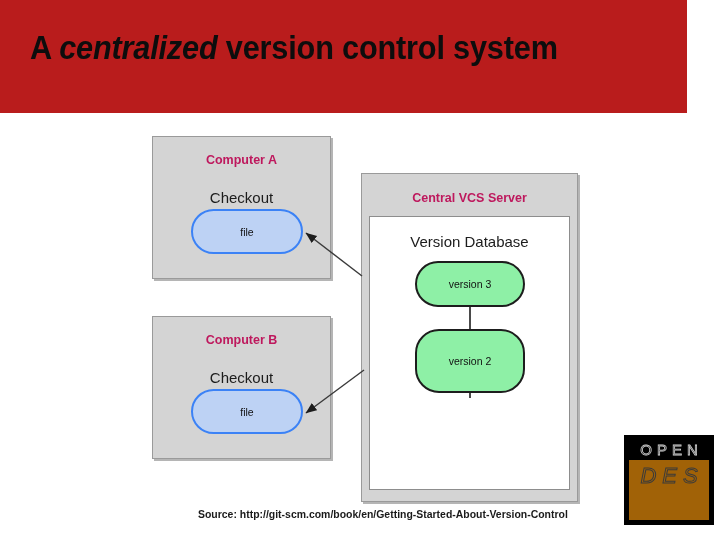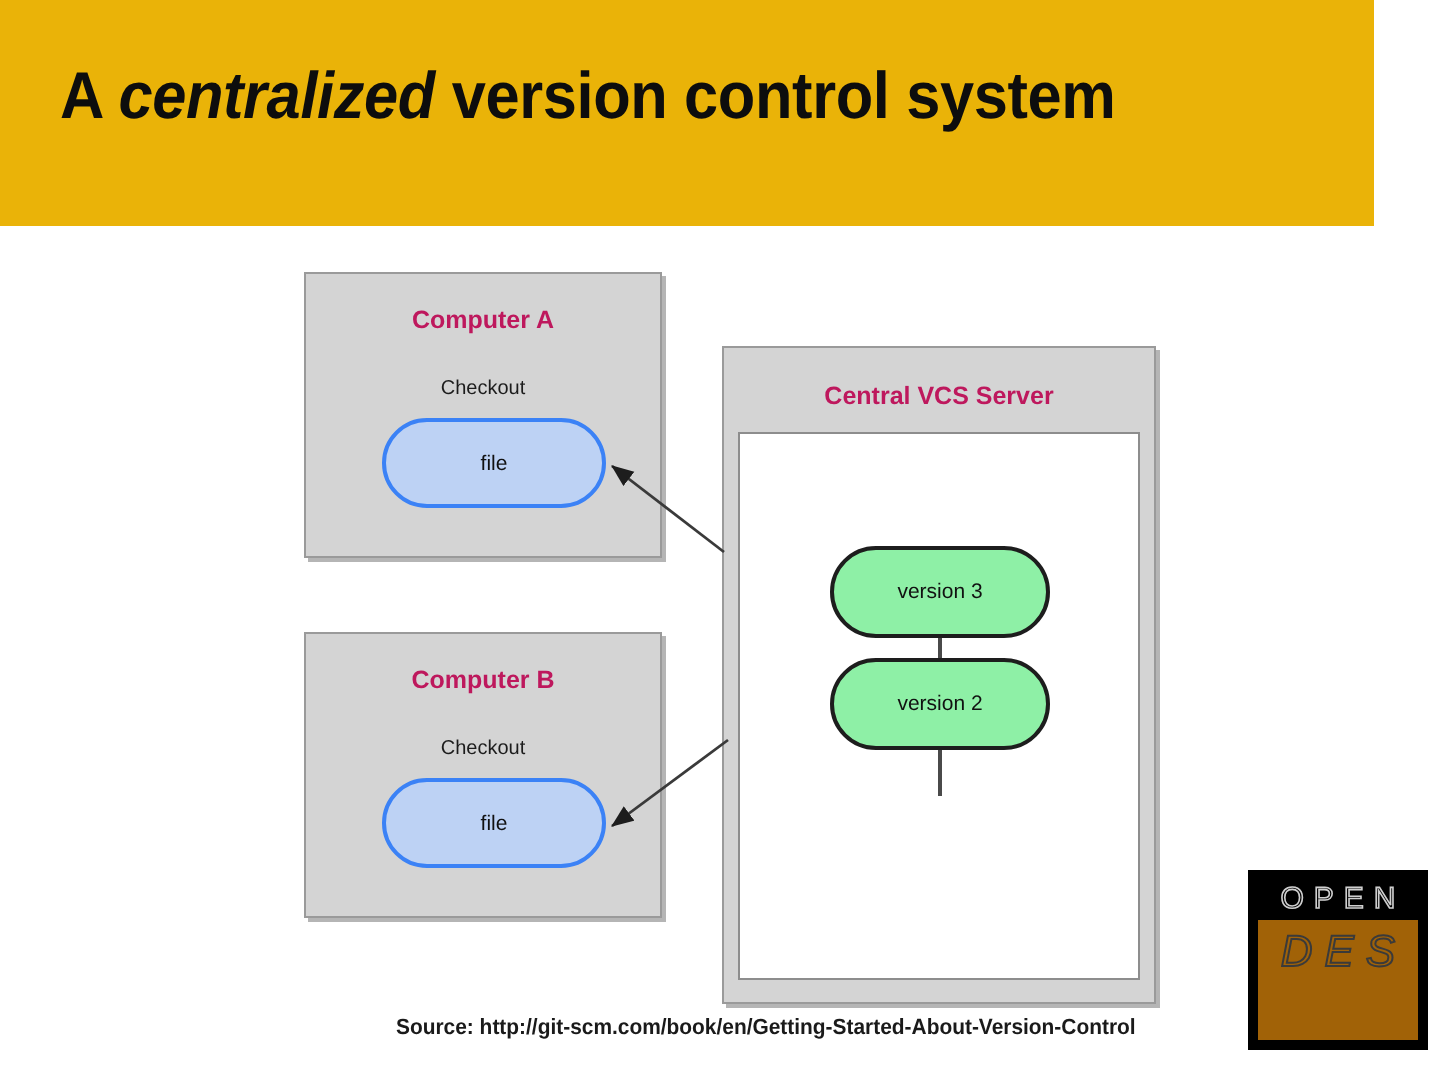--- a/index.html
+++ b/index.html
@@ -15,21 +15,21 @@
     font-family: "Liberation Sans", sans-serif;
   }
 
   
   #title-bar {
     position: absolute;
     left: 0;
     top: 0;
     width: 687px;
     height: 113px;
-    background: #eab308;
+    background: #b91c1c;
   }
   #slide-title {
     position: absolute;
     left: 30px;
     top: 29px;
     font-size: 33px;
     font-weight: 700;
     color: #0d0d0d;
     letter-spacing: -0.2px;
     white-space: nowrap;
@@ -66,21 +66,21 @@
     font-size: 12.5px;
     font-weight: 700;
     color: #be185d;
     font-family: "Liberation Sans", sans-serif;
   }
   .panel-sub {
     position: absolute;
     left: 0;
     right: 0;
     text-align: center;
-    font-size: 10px;
+    font-size: 15px;
     font-weight: 400;
     color: #1c1c1c;
     font-family: "Liberation Sans", sans-serif;
   }
 
   
   .pill {
     position: absolute;
     box-sizing: border-box;
     border-radius: 999px;
@@ -212,26 +212,27 @@
   <div class="panel" style="left:152px; top:203px; width:179px; height:143px;">
     <div class="panel-title" style="top:16px;">Computer B</div>
     <div class="panel-sub" style="top:52px;">Checkout</div>
     <div class="pill file" style="left:38px; top:72px; width:112px; height:45px;">file</div>
   </div>
 
   <div class="panel" style="left:361px; top:20px; width:217px; height:329px;margin-top:40px;">
     <div class="panel-title" style="top:17px;">Central VCS Server</div>
 
     <div class="inner-box" style="left:7px; top:42px; width:201px; height:274px;">
+      <div class="panel-sub" style="top:16px;">Version Database</div>
 
       <div class="vline" style="left:99px; top:90px; height:23px;"></div>
       <div class="vline" style="left:99px; top:158px; height:23px;"></div>
 
-      <div class="pill version" style="left:45px; top:56px; width:110px; height:46px;">version 3</div>
-      <div class="pill version" style="left:45px; top:112px; width:110px; height:46px;">version 2</div>
+      <div class="pill version" style="left:45px; top:44px; width:110px; height:46px;">version 3</div>
+      <div class="pill version" style="left:45px; top:112px; width:110px; height:64px;">version 2</div>
     </div>
   </div>
 
   <svg id="arrows" viewBox="0 0 728 433" xmlns="http://www.w3.org/2000/svg">
     <defs>
       <marker id="ah" markerWidth="9" markerHeight="9" refX="7.6" refY="3.2" orient="auto" markerUnits="strokeWidth">
         <path d="M0,0 L8,3.2 L0,6.4 z" fill="#1d1d1d"></path>
       </marker>
     </defs>
     <line x1="362" y1="163" x2="306" y2="120" stroke="#3a3a3a" stroke-width="1.4" marker-end="url(#ah)"></line>

